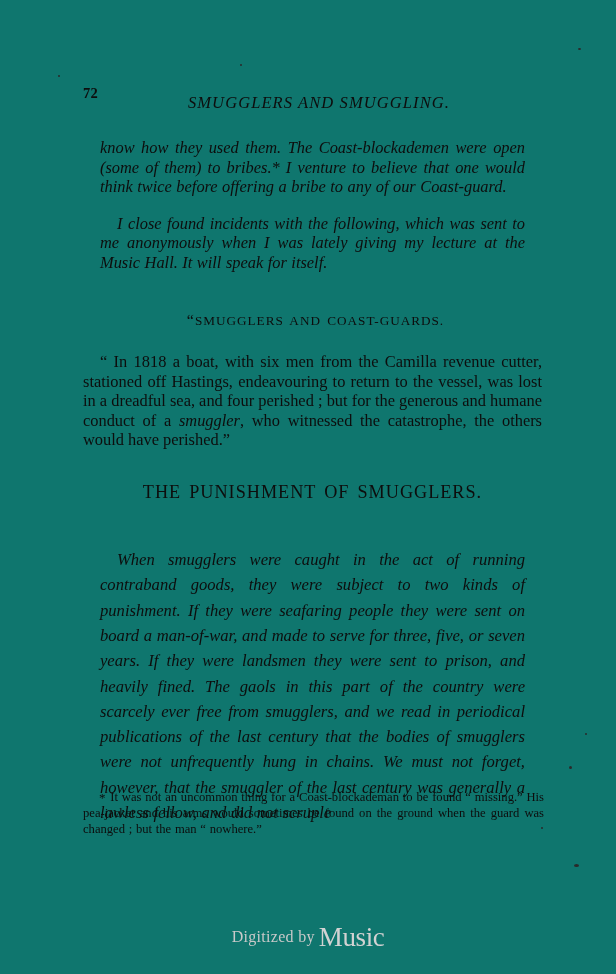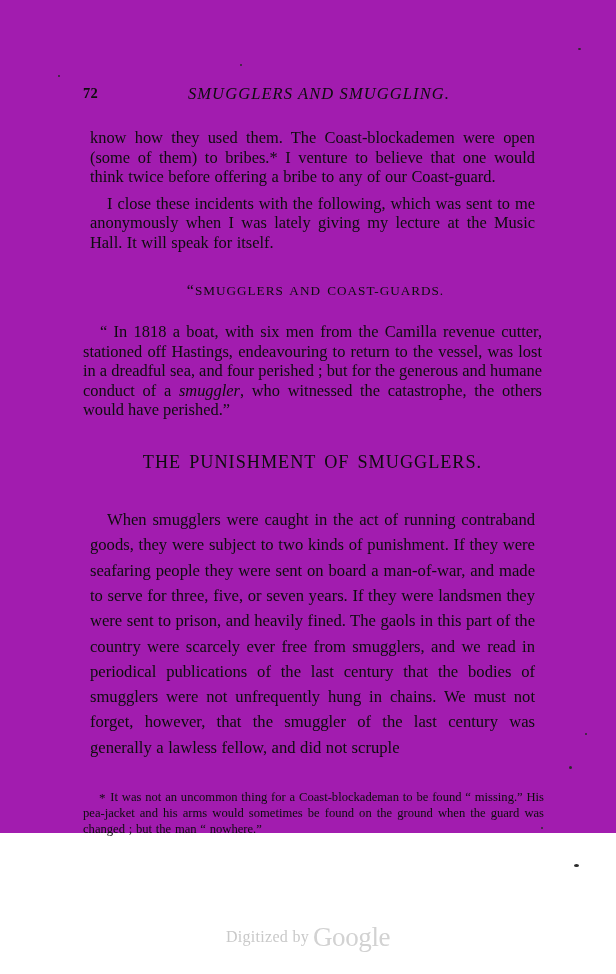--- a/index.html
+++ b/index.html
@@ -14,22 +14,22 @@
     overflow: hidden;
     font-family: "Liberation Serif", "DejaVu Serif", serif;
     color: #0d0d0d;
     -webkit-font-smoothing: antialiased;
   }
 
   .page {
     position: absolute;
     left: 0; top: 0;
     width: 616px;
-    height: 833px;
-    background: #a21caf;
+    height: 974px;
+    background: #0f766e;
   }
 
   
   .running-head {
     position: absolute;
     left: 83px;
     top: 84px;
     width: 458px;
     height: 22px;
   }
@@ -37,46 +37,47 @@
     position: absolute;
     left: 0;
     top: 1px;
     font-weight: bold;
     font-size: 14.5px;
     letter-spacing: 0.2px;
   }
   .head-title {
     position: absolute;
     left: 0;
-    top: 0;
+    top: 9px;
     width: 458px;
     text-align: center;
     font-style: italic;
     font-size: 16.5px;
     letter-spacing: 1.1px;
     padding-left: 14px;
     box-sizing: border-box;
   }
 
   
   .textblock {
     position: absolute;
     left: 83px;
     top: 121px;
     width: 459px;
   }
 
   p.body {
-    margin: 7px;
+    margin: 17px;
     font-size: 16.4px;
     line-height: 19.55px;
     text-align: justify;
     text-align-last: left;
     word-spacing: 0.4px;
     hyphens: none;
+    font-style: italic;
   }
   p.body.indent {
     text-indent: 17px;
   }
 
   
   p.quoted {
     margin: 0;
     font-size: 16.4px;
     line-height: 19.55px;
@@ -171,21 +172,21 @@
 
   <div class="running-head">
     <span class="folio">72</span>
     <span class="head-title">SMUGGLERS AND SMUGGLING.</span>
   </div>
 
   <div class="textblock">
 
     <p class="body">know how they used them.  The Coast-blockademen were open (some of them) to bribes.*  I venture to believe that one would think twice before offering a bribe to any of our Coast-guard.</p>
 
-    <p class="body indent">I close these incidents with the following, which was sent to me anonymously when I was lately giving my lecture at the Music Hall.  It will speak for itself.</p>
+    <p class="body indent">I close found incidents with the following, which was sent to me anonymously when I was lately giving my lecture at the Music Hall.  It will speak for itself.</p>
 
     <div class="spacer-sm"></div>
 
     <p class="smallcaps-title">
       <span class="quote-open">“</span><span>SMUGGLERS AND COAST-GUARDS.</span>
     </p>
 
     <div class="spacer-sm"></div>
 
     <p class="quoted">
@@ -201,21 +202,21 @@
     <p class="body indent" style="line-height:25.3px;font-size:16.6px;">When smugglers were caught in the act of running contraband goods, they were subject to two kinds of punishment.  If they were seafaring people they were sent on board a man-of-war, and made to serve for three, five, or seven years.  If they were landsmen they were sent to prison, and heavily fined.  The gaols in this part of the country were scarcely ever free from smugglers, and we read in periodical publications of the last century that the bodies of smugglers were not unfrequently hung in chains.  We must not forget, however, that the smuggler of the last century was generally a lawless fellow, and did not scruple</p>
 
   </div>
 
   <div class="footnote">
     <span class="fn-mark">*</span>
     <span>It was not an uncommon thing for a Coast-blockademan to be found “ missing.”  His pea-jacket and his arms would sometimes be found on the ground when the guard was changed ; but the man “ nowhere.”</span>
   </div>
 
   <div class="watermark">
-    <span class="wm-digitized">Digitized by</span><span class="wm-google">Google</span>
+    <span class="wm-digitized">Digitized by</span><span class="wm-google">Music</span>
   </div>
 
   <div class="speck" style="left:578px;top:48px;width:3px;height:2px;"></div>
   <div class="speck" style="left:585px;top:733px;width:2px;height:2px;"></div>
   <div class="speck" style="left:569px;top:766px;width:3px;height:3px;"></div>
   <div class="speck" style="left:541px;top:827px;width:2px;height:2px;"></div>
   <div class="speck" style="left:574px;top:864px;width:5px;height:3px;"></div>
   <div class="speck" style="left:240px;top:64px;width:2px;height:2px;"></div>
   <div class="speck" style="left:58px;top:75px;width:2px;height:2px;"></div>
 

